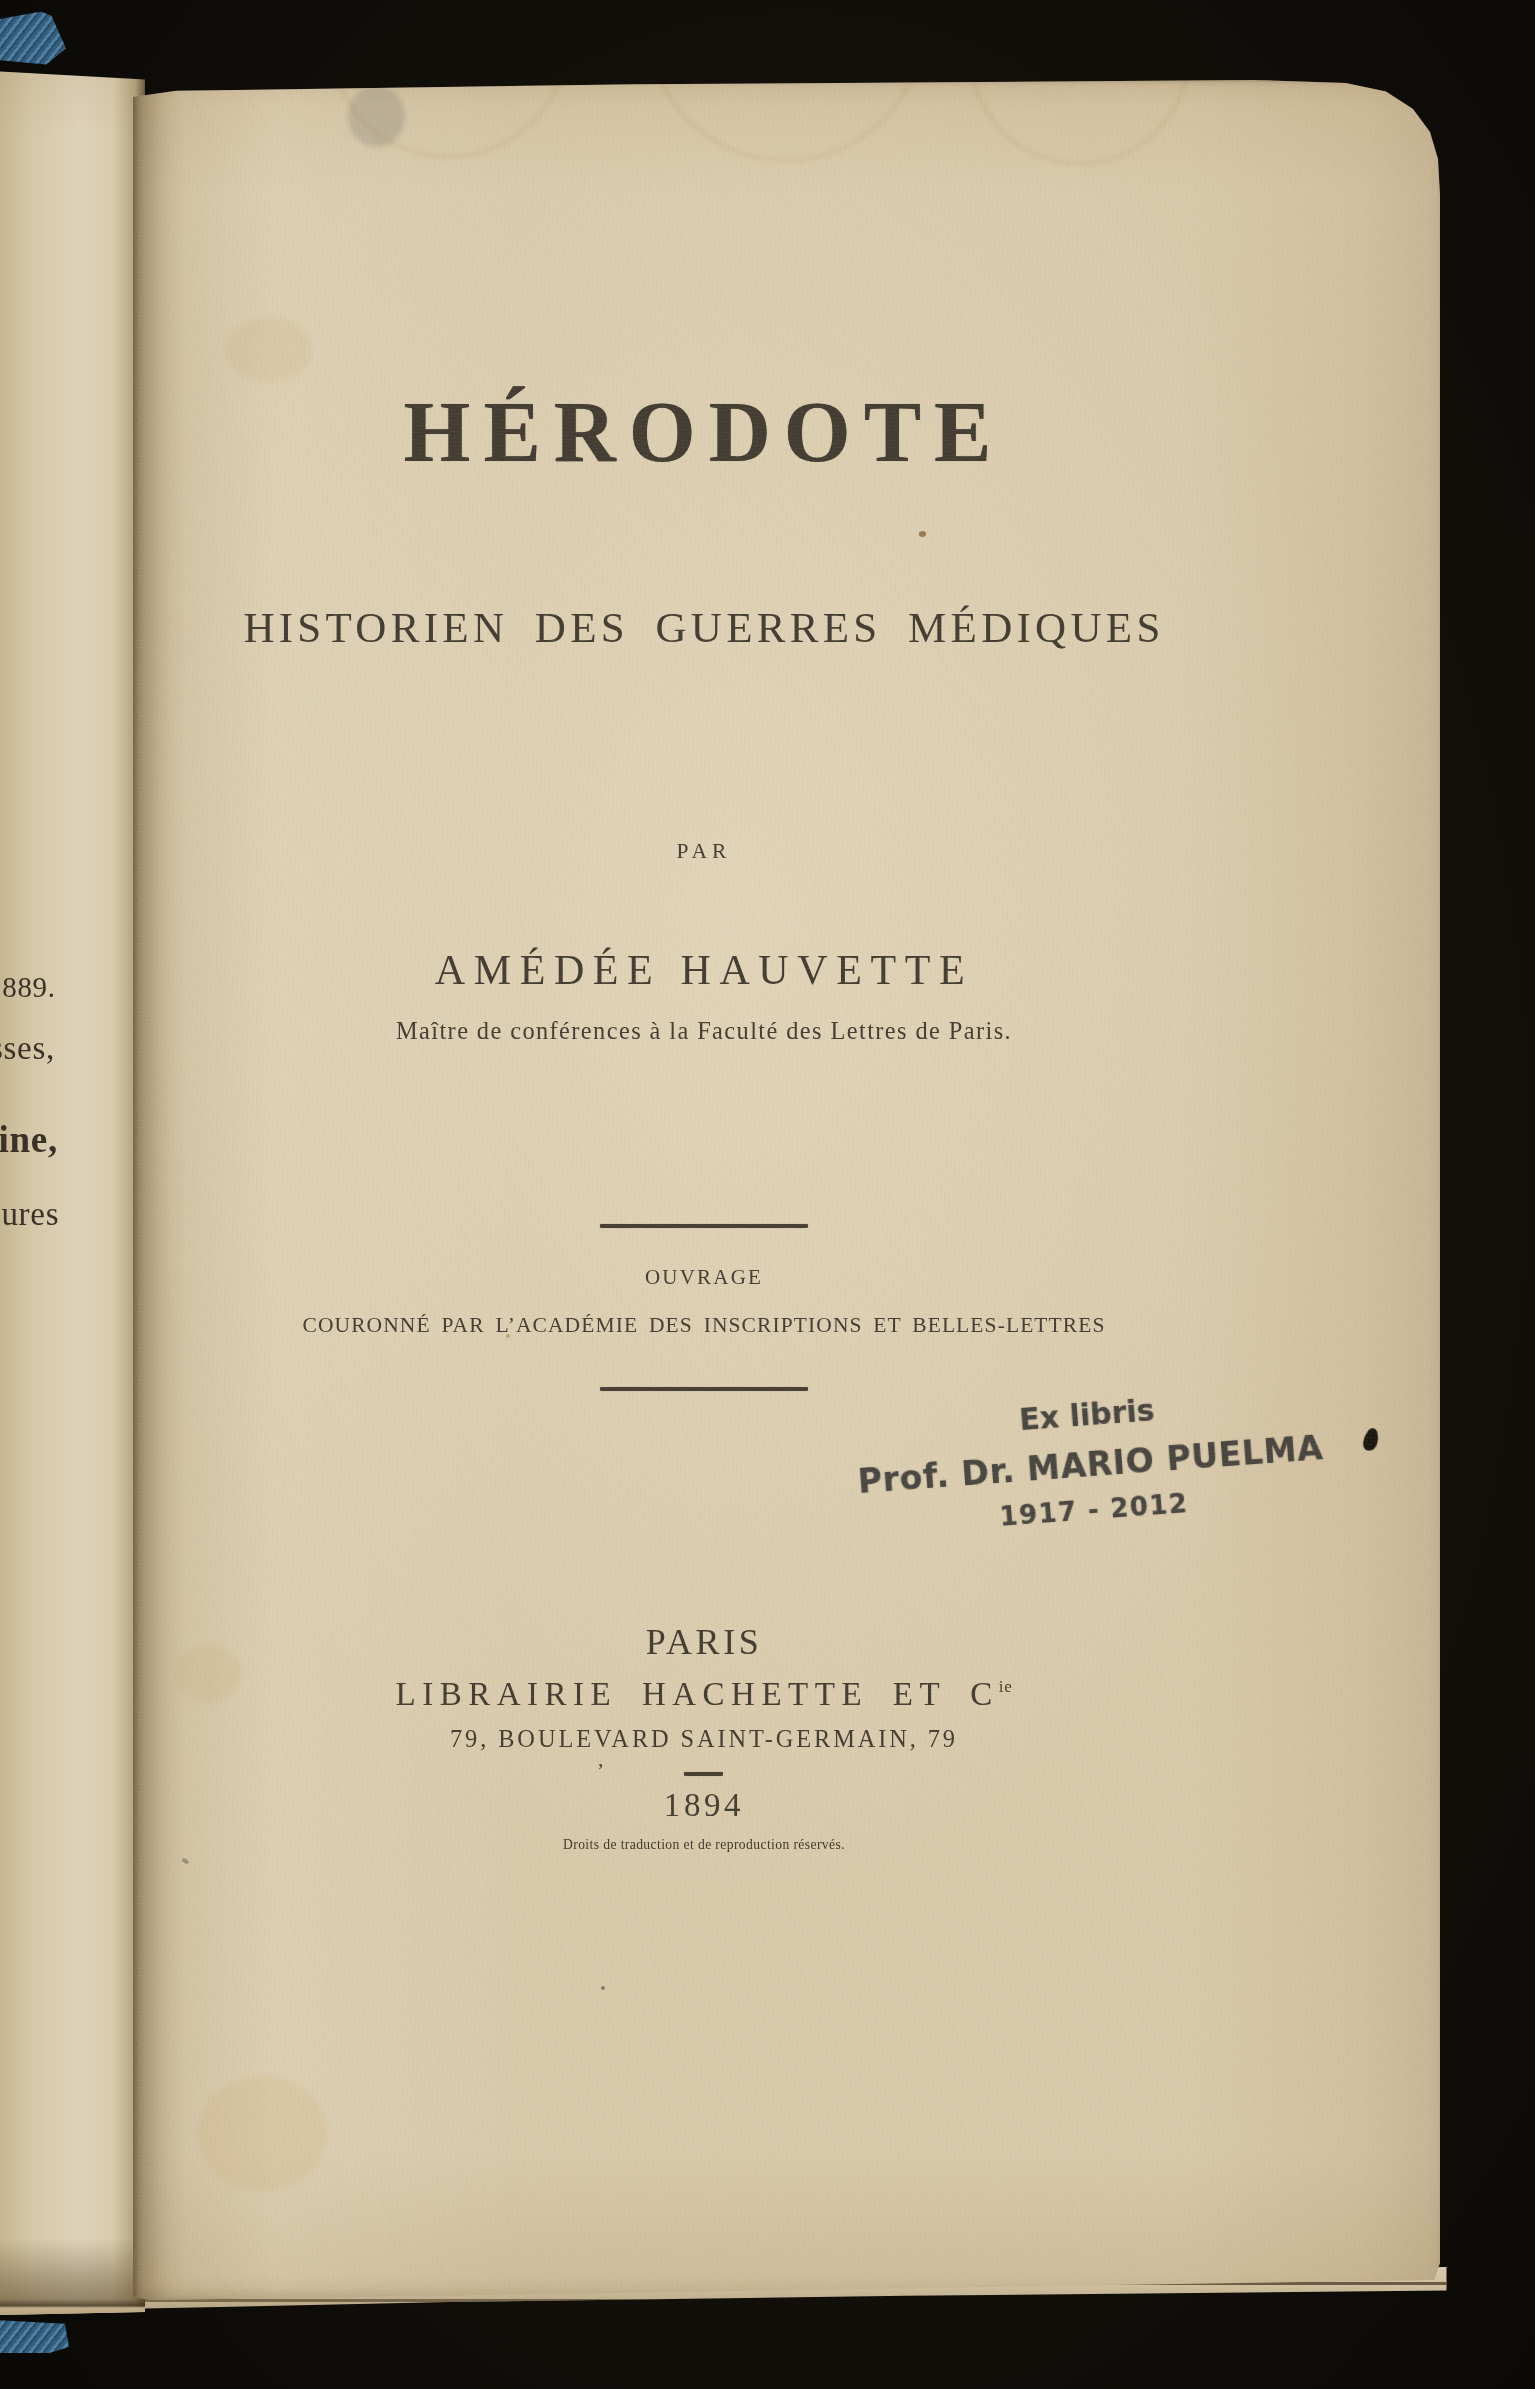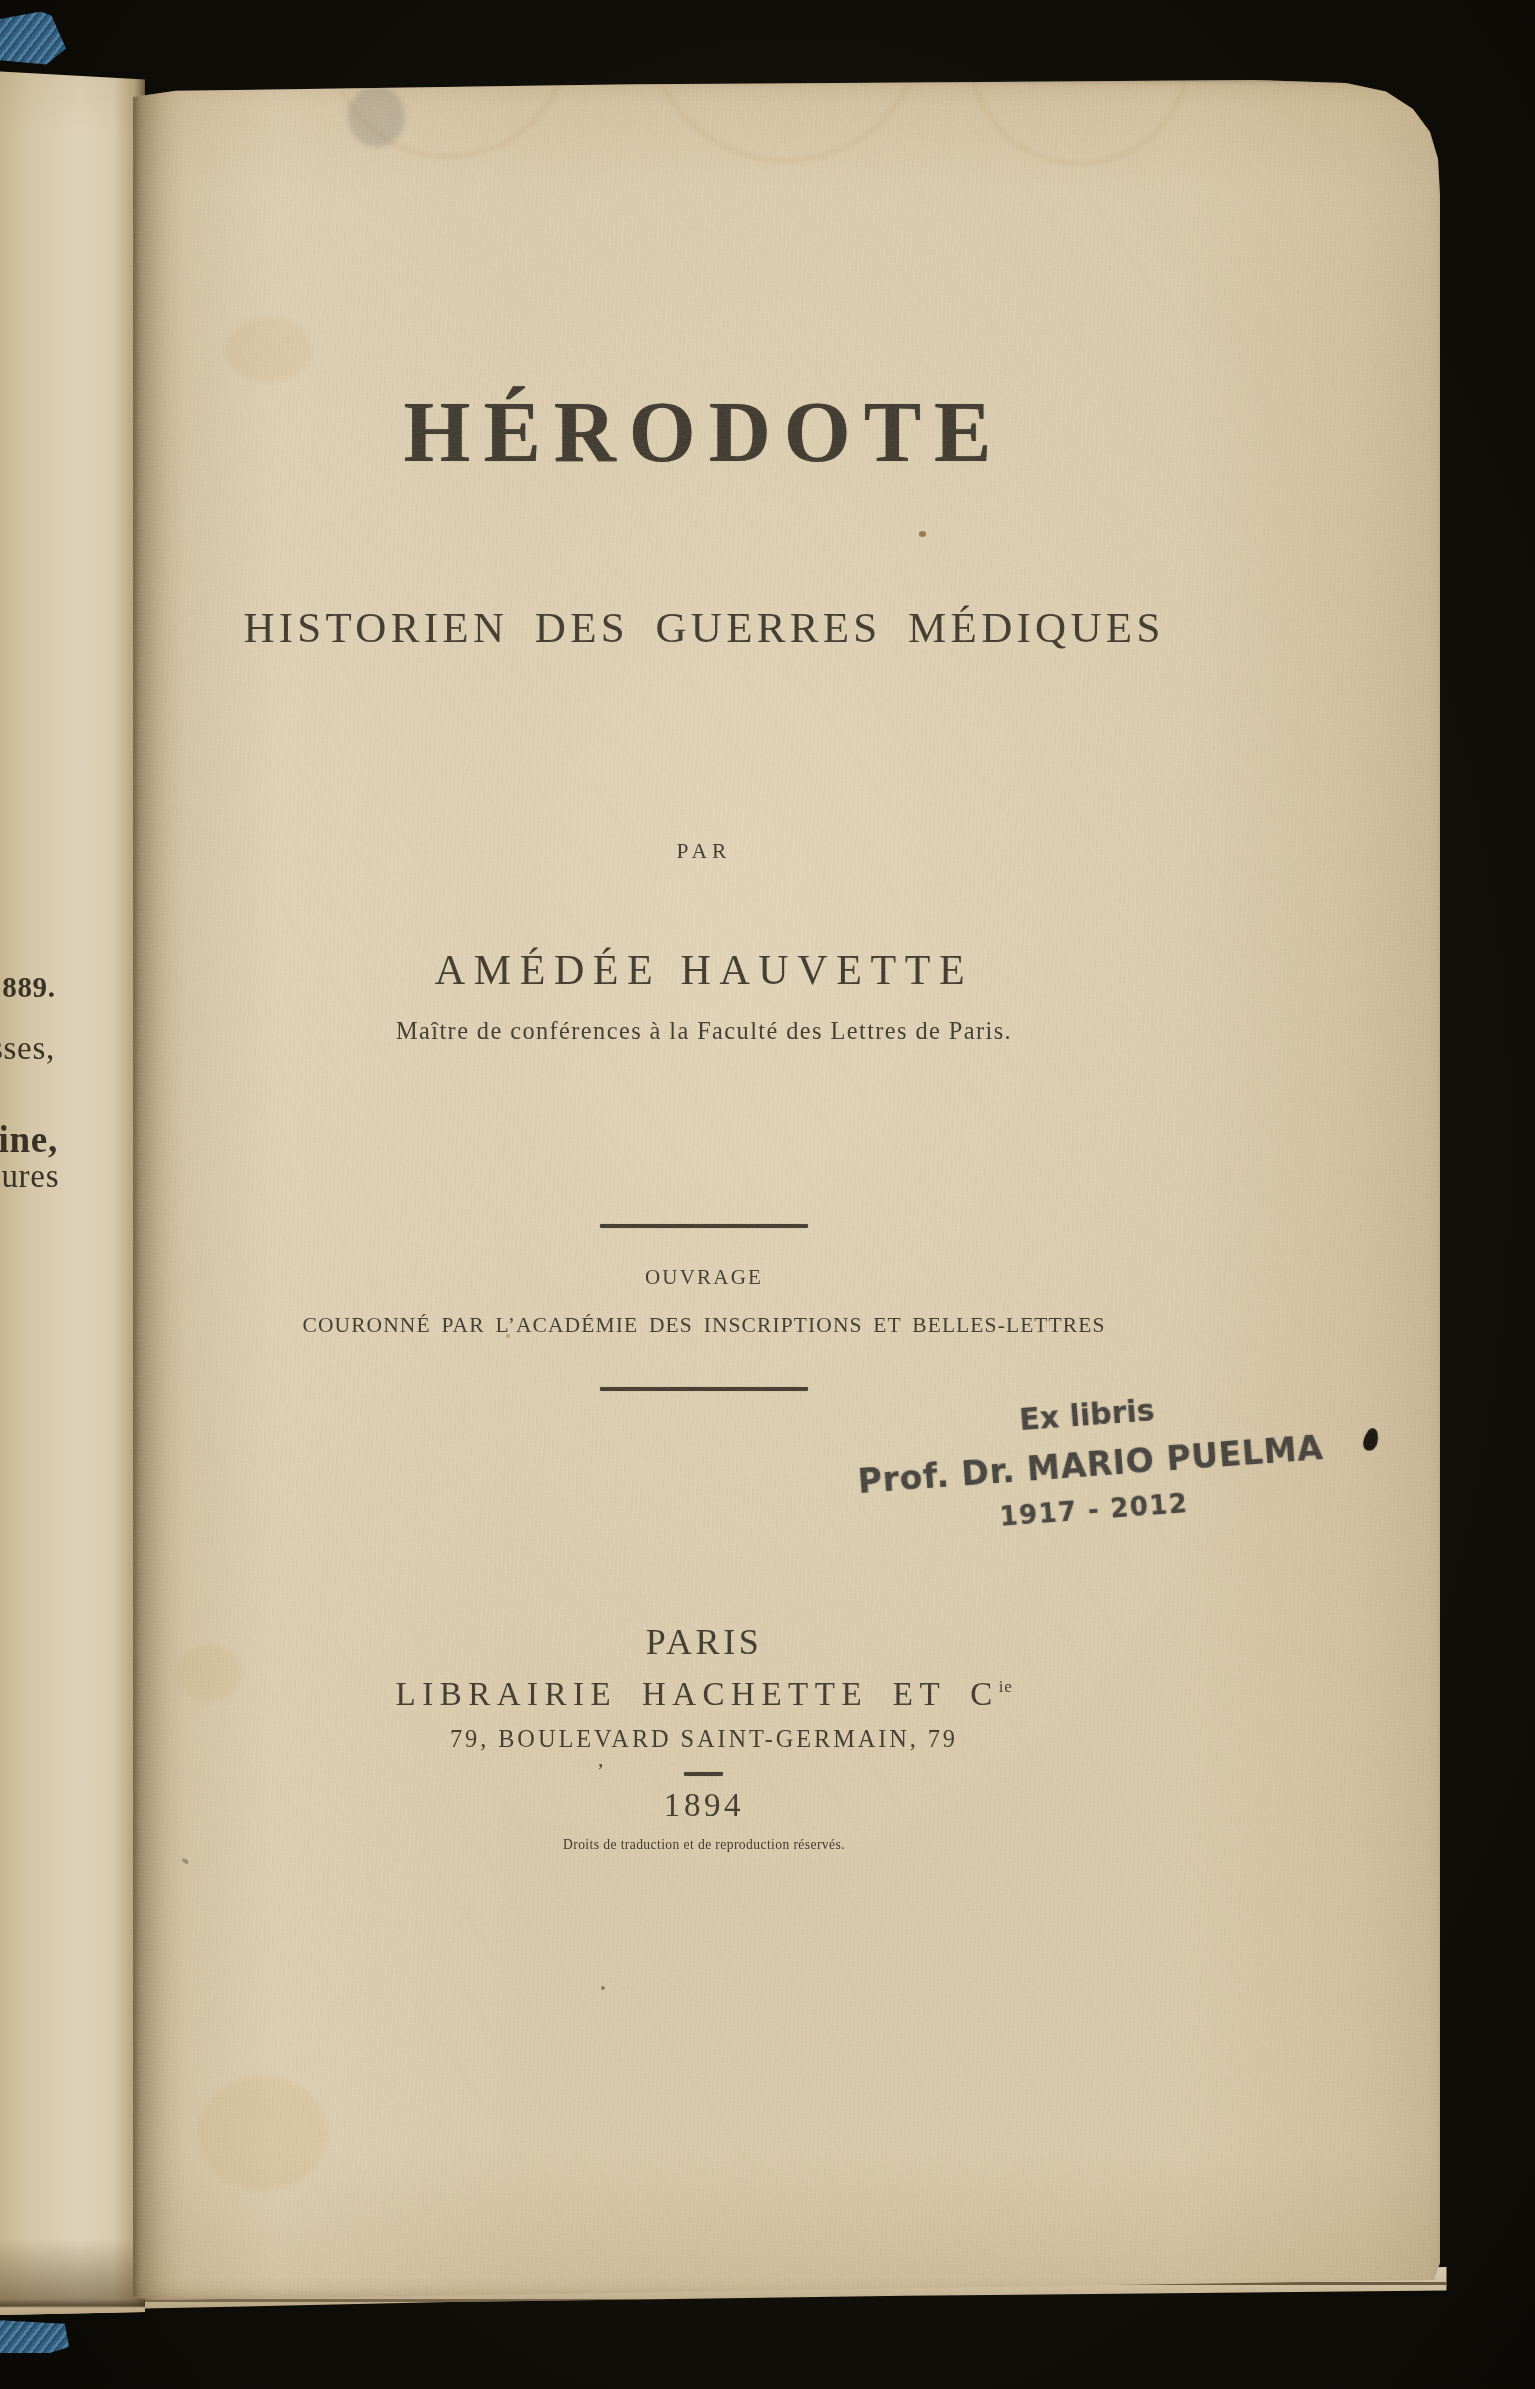--- a/index.html
+++ b/index.html
@@ -108,24 +108,24 @@
 <body>
 
 <div id="canvas">
 
   <div class="abs cloth" id="cloth-top"></div>
   <div class="abs cloth" id="cloth-bottom"></div>
 
   <div class="abs" id="bottom-stack"></div>
 
   <div class="abs" id="left-page">
-    <div class="fragment" style="left:2.2px;top:903px;font-size:29px;font-weight:bold;">889.</div>
+    <div class="fragment" style="left:2.2px;top:903px;font-size:29px;">889.</div>
     <div class="fragment" style="left:-10px;top:962px;font-size:33px;">sses,</div>
     <div class="fragment" style="left:-1.4px;top:1050px;font-size:37px;font-weight:bold;">ine,</div>
-    <div class="fragment" style="left:1.4px;top:1090px;font-size:33px;">ures</div>
+    <div class="fragment" style="left:1.4px;top:1128px;font-size:33px;">ures</div>
   </div>
 
   <div class="abs" id="title-page">
 
     <div class="ring-stain" style="left:194px;top:-165px;width:237px;height:237px;"></div>
     <div class="ring-stain" style="left:513px;top:-197px;width:273px;height:273px;"></div>
     <div class="ring-stain" style="left:836px;top:-136px;width:215px;height:215px;"></div>
     <div class="stain" style="left:215px;top:5.7px;width:57px;height:61px;background:rgba(95,95,95,.22);"></div>
     <div class="stain" style="left:93px;top:237px;width:86px;height:65px;background:rgba(190,140,70,.10);"></div>
     <div class="stain" style="left:65px;top:1996px;width:129px;height:115px;background:rgba(195,150,70,.12);"></div>

